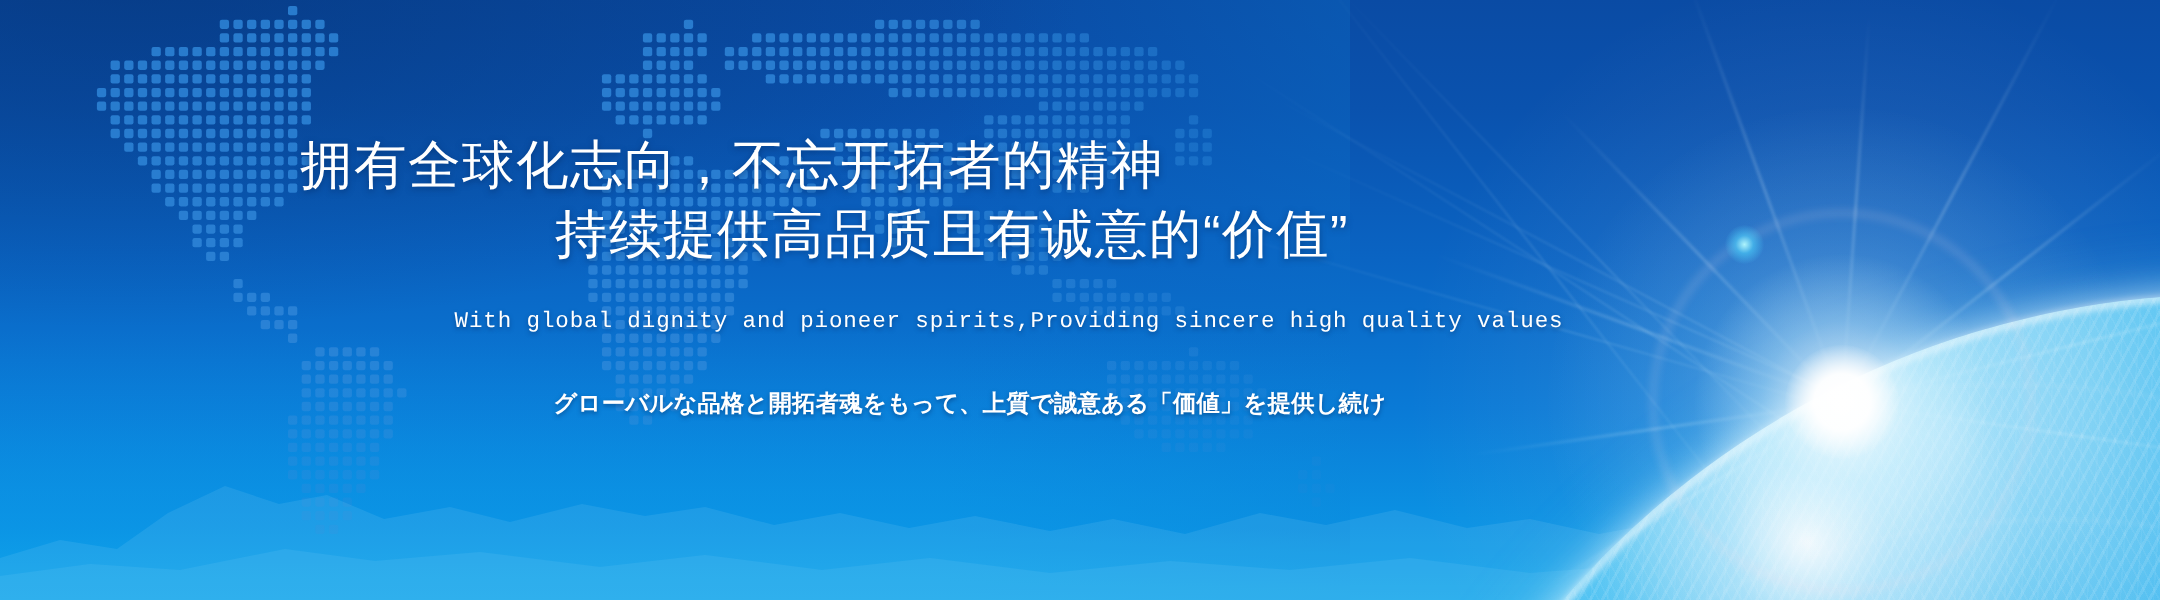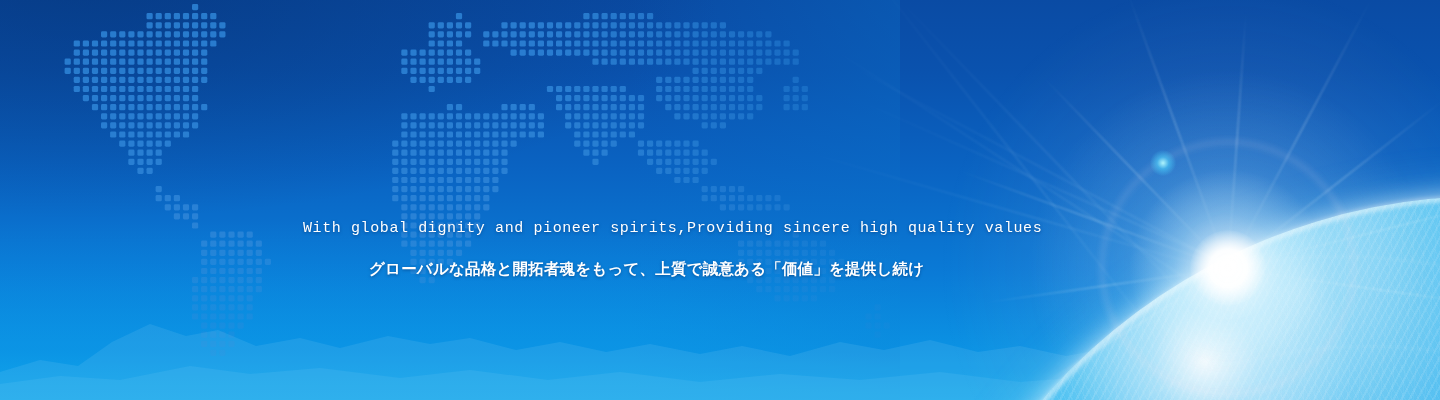--- a/index.html
+++ b/index.html
@@ -208,21 +208,21 @@
     text-shadow: 0 1px 4px rgba(2,40,95,0.55);
     white-space: nowrap;
   }
   .headline .l2 {
     display: block;
     padding-left: 170px;
   }
   .subtitle-en {
     position: absolute;
     left: 303px;
-    top: 220px;
+    top: 206px;
     color: #ffffff;
     font-family: "Liberation Mono", "DejaVu Sans Mono", monospace;
     font-size: 15px;
     letter-spacing: 0.6px;
     white-space: nowrap;
     text-shadow: 0 1px 3px rgba(2,40,95,0.5);
   }
   .subtitle-jp {
     position: absolute;
     left: 369px;
@@ -1264,17 +1264,21 @@
     <div class="glow g4"></div>
     <div class="glow g3"></div>
     <div class="glow g2"></div>
     <div class="flare-ring"></div>
     <div class="glow g1"></div>
   </div>
 
   <div class="star"></div>
 
   <div class="copy">
+    <div class="headline">
+      <span class="l1">拥有全球化志向，不忘开拓者的精神</span>
+      <span class="l2">持续提供高品质且有诚意的“价值”</span>
+    </div>
     <div class="subtitle-en">With global dignity and pioneer spirits,Providing sincere high quality values</div>
     <div class="subtitle-jp">グローバルな品格と開拓者魂をもって、上質で誠意ある「価値」を提供し続け</div>
   </div>
 
 </div>
 
 </body></html>

